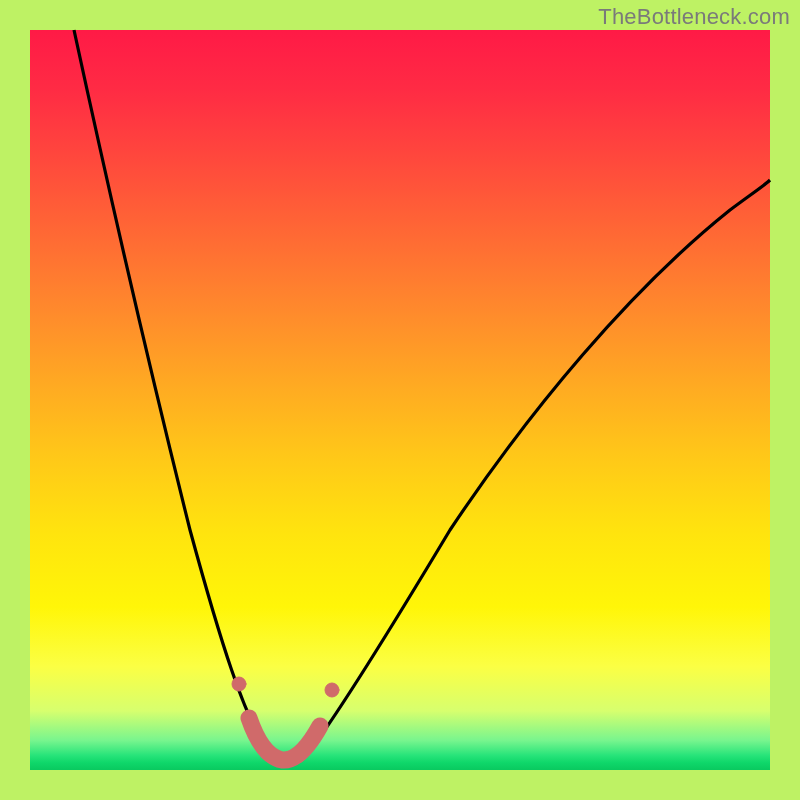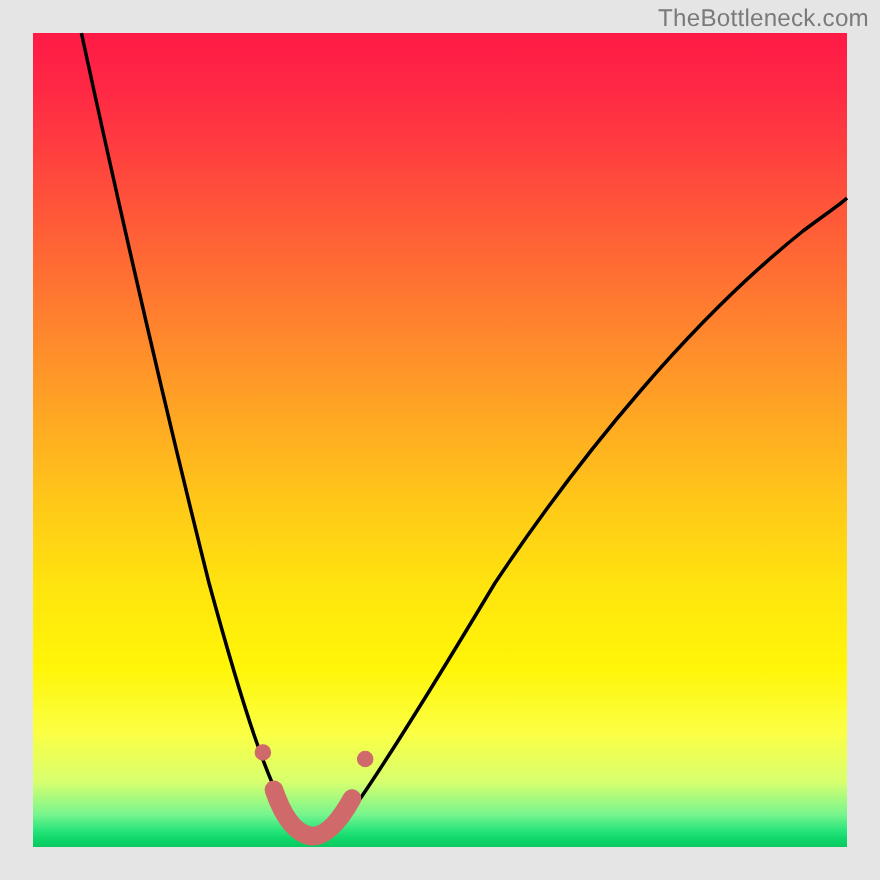--- a/index.html
+++ b/index.html
@@ -10,21 +10,21 @@
     background: #000;
     overflow: hidden;
     font-family: Arial, Helvetica, sans-serif;
   }
   .frame {
     position: absolute;
     left: 0;
     top: 0;
     width: 800px;
     height: 800px;
-    background: #e5e5e5;
+    background: #bef264;
   }
   .plot {
     position: absolute;
     left: 30px;
     top: 30px;
     width: 740px;
     height: 740px;
     
     background: linear-gradient(to bottom,
       #ff1a46 0%,

